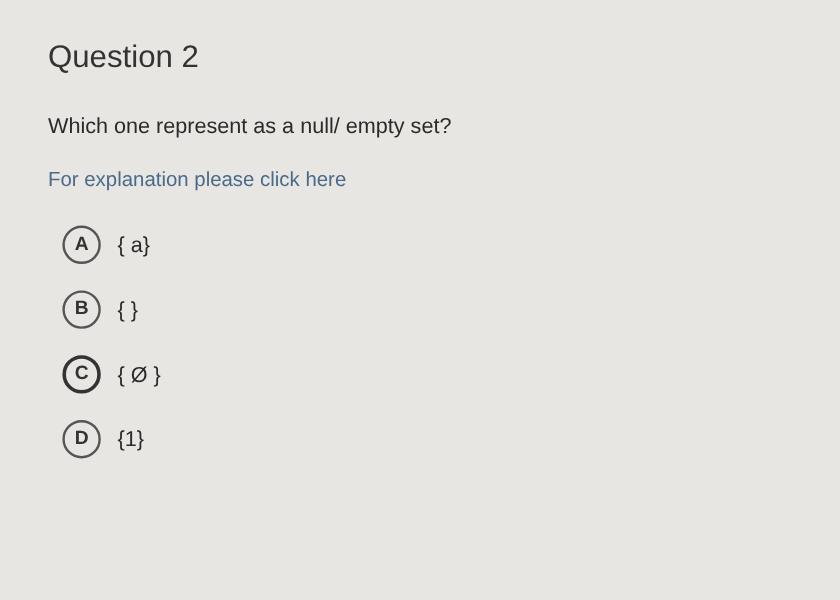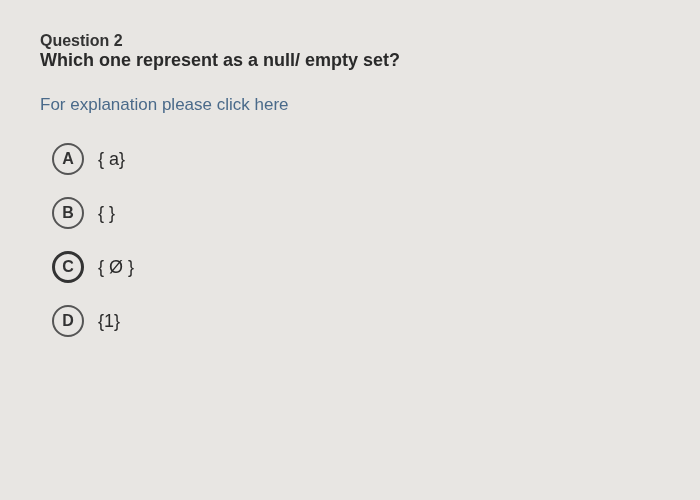--- a/index.html
+++ b/index.html
@@ -5,27 +5,28 @@
     * { margin: 0; padding: 0; box-sizing: border-box; }
     body {
       width: 700px;
       height: 500px;
       background: #e8e6e3;
       font-family: 'Segoe UI', Arial, sans-serif;
       padding: 32px 40px;
       color: #2a2a2a;
     }
     .question-title {
-      font-size: 16px;
-      font-weight: 700;
+      font-size: 26px;
+      font-weight: 400;
       color: #333;
+      margin-bottom: 32px;
     }
     .question-prompt {
       font-size: 18px;
-      font-weight: 700;
+      font-weight: 400;
       color: #2a2a2a;
       margin-bottom: 24px;
     }
     .explanation-link {
       font-size: 17px;
       color: #4a6a8a;
       cursor: pointer;
       display: inline-block;
       margin-bottom: 28px;
     }

